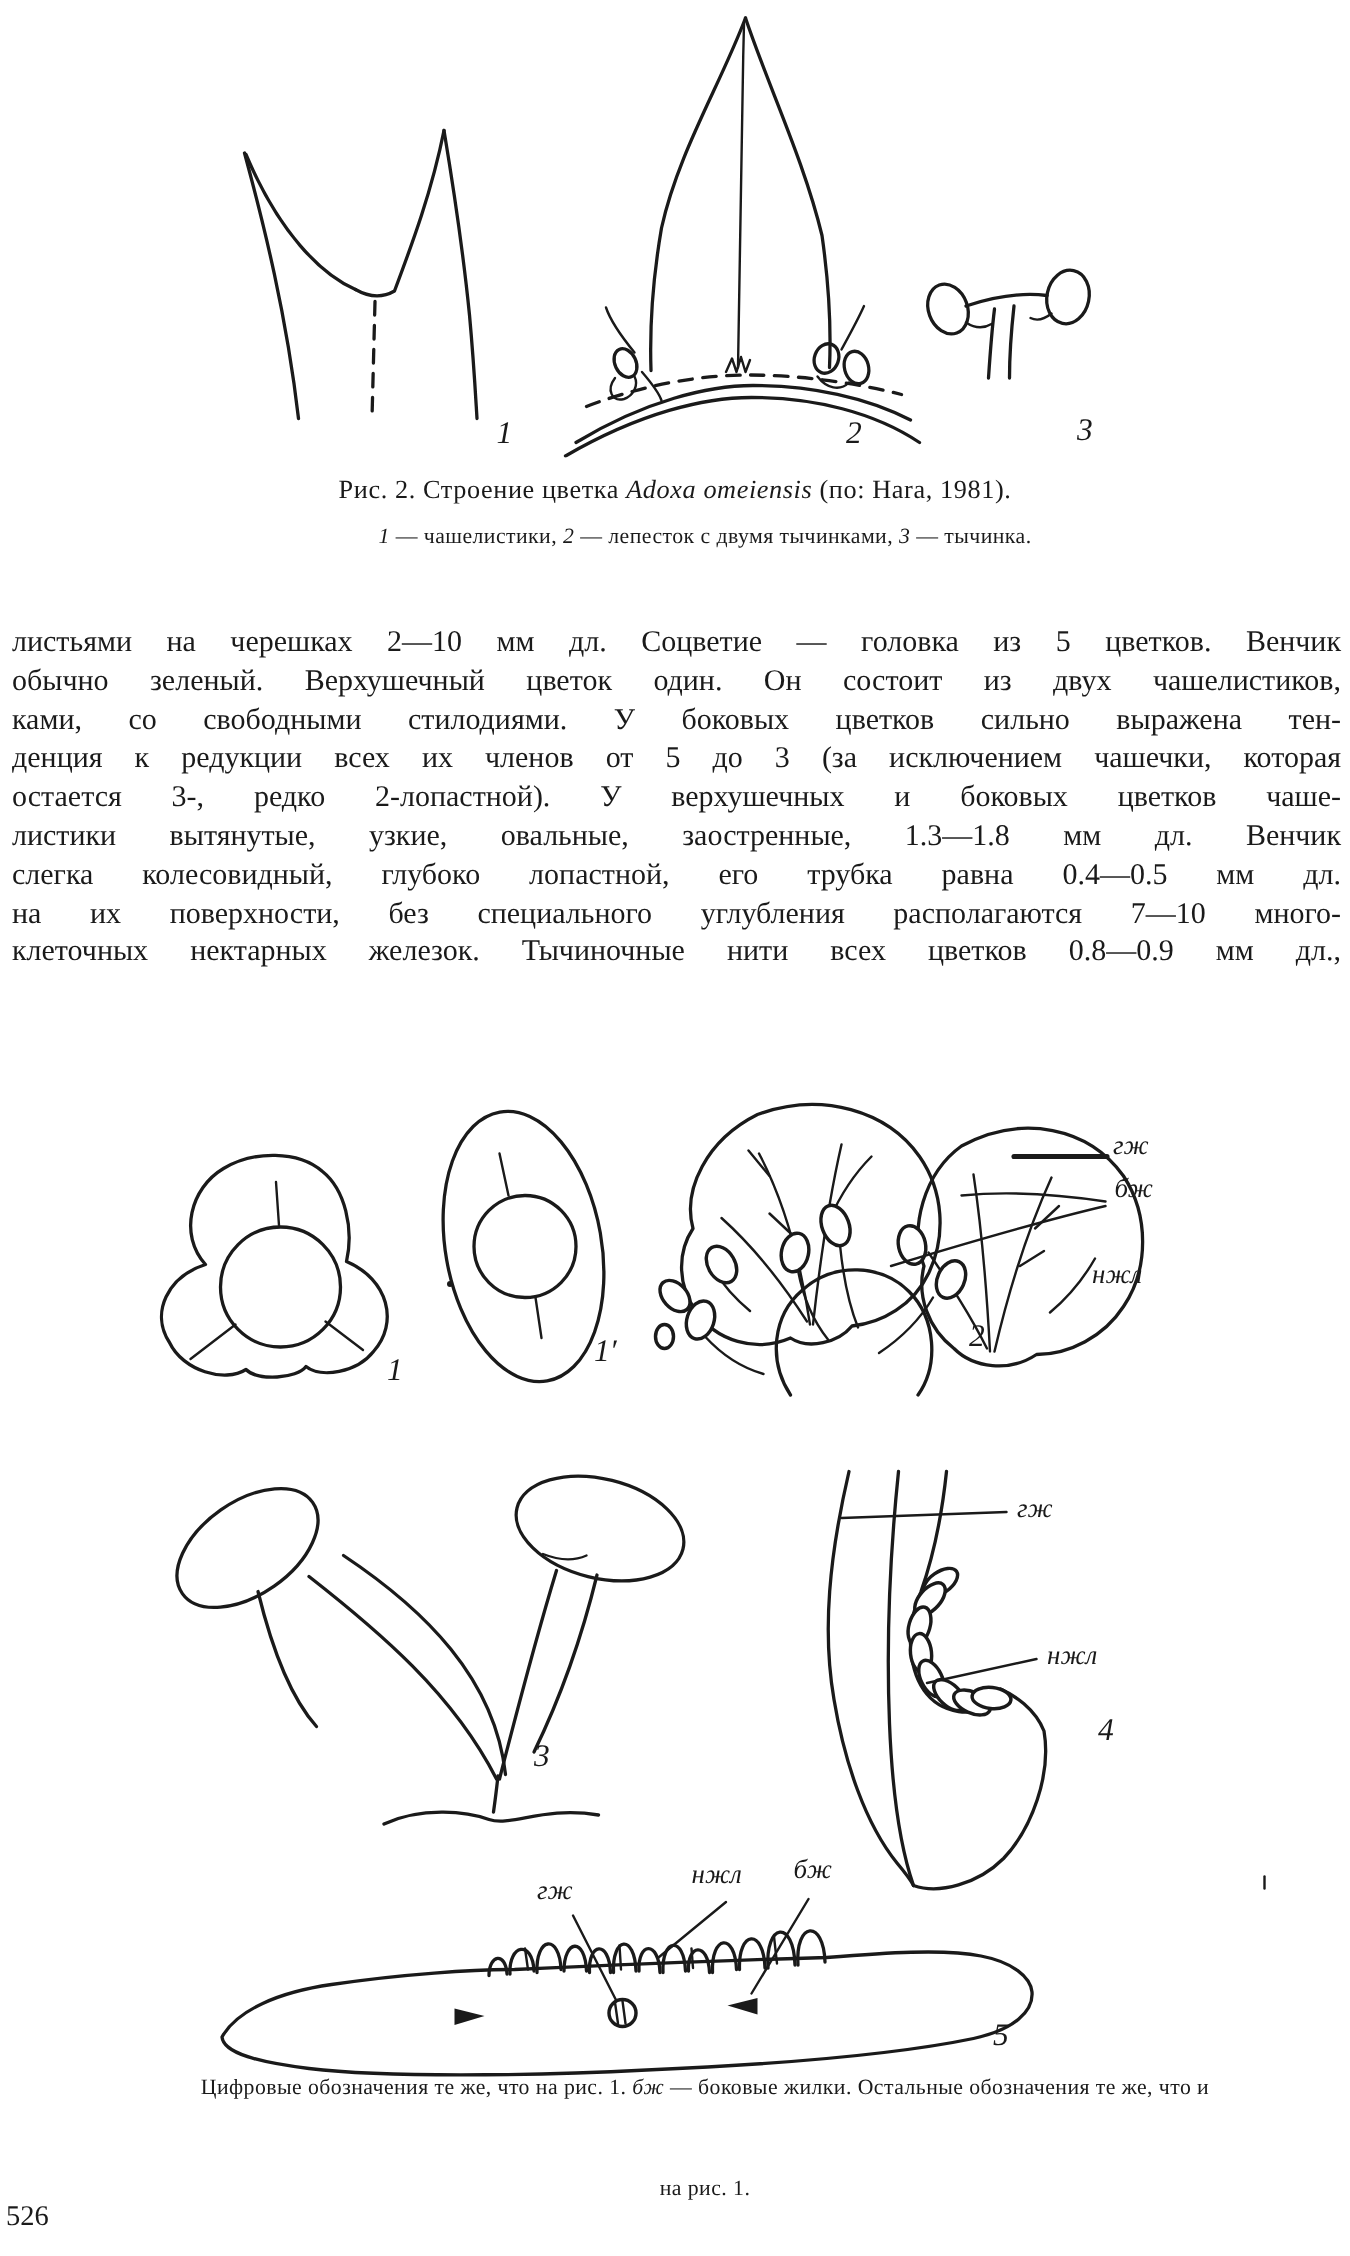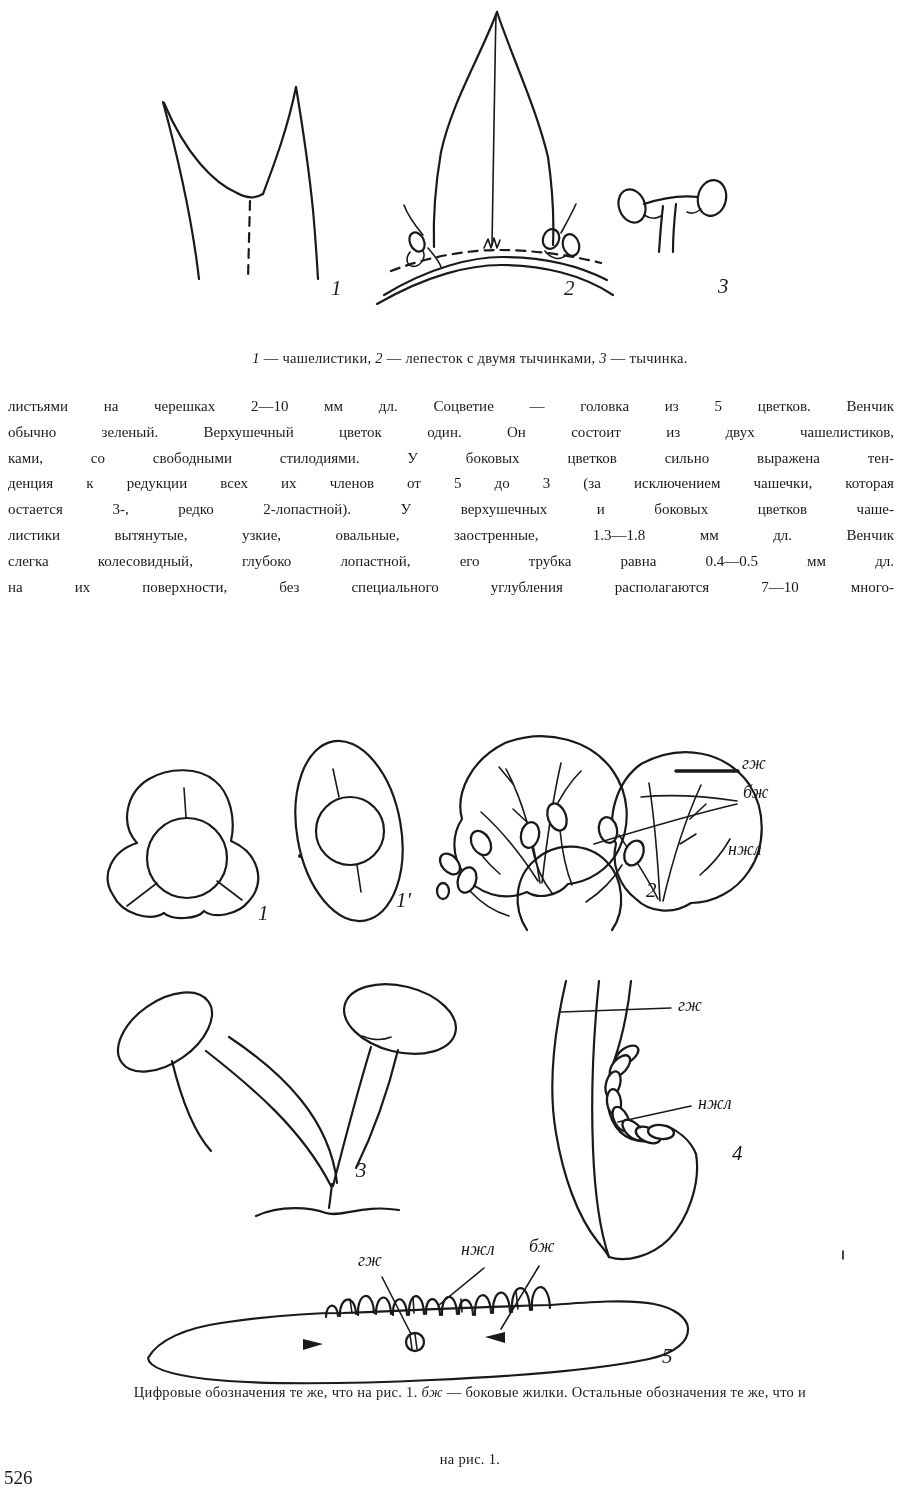--- a/index.html
+++ b/index.html
@@ -10,21 +10,21 @@
         stroke-linecap:round;stroke-linejoin:round;}
   svg .thin{stroke-width:1.6;}
   svg .thick{stroke-width:3.4;}
   svg .gl{fill:#ffffff;stroke-width:2.3;}
   svg .ink{fill:#1a1a1a;stroke:none;}
   svg .dash{stroke-dasharray:9 7;}
   .caption{position:absolute;left:0;width:100%;text-align:center;}
   .c-main{font-size:17.5px;letter-spacing:0.4px;}
   .c-legend{font-size:14.5px;letter-spacing:0.3px;padding-left:20px;}
   .it{font-style:italic;}
-  .body-text{position:absolute;left:8px;top:394px;width:886px;font-size:15px;}
+  .body-text{position:absolute;left:8px;top:416px;width:886px;font-size:20px;}
   .body-line{text-align:justify;text-align-last:justify;line-height:25.8px;}
   .fig-num{position:absolute;font-style:italic;font-size:21px;line-height:1;}
   .fig-label{position:absolute;font-style:italic;font-size:18px;line-height:1;}
   .page-num{position:absolute;left:4px;top:1467px;font-size:19px;}
 </style>
 </head>
 <body>
 
 <div class="page">
 
@@ -61,33 +61,37 @@
       <path d="M 676,199 C 674,217 673,232 673,247"></path>
       <path class="thin" d="M 644,210 C 650,214 656,214 661,211"></path>
       <path class="thin" d="M 701,204 C 696,208 691,209 687,207"></path>
     </g>
   </svg>
 
   <span class="fig-num" style="left:331px;top:278px;">1</span>
   <span class="fig-num" style="left:564px;top:278px;">2</span>
   <span class="fig-num" style="left:718px;top:276px;">3</span>
 
+  <div class="caption c-main" style="top:316px;">
+    <span>Рис. 2. Строение цветка </span><span class="it">Adoxa omeiensis</span><span> (по: Hara, 1981).</span>
+  </div>
   <div class="caption c-legend" style="top:350px;">
     <span class="it">1</span><span> — чашелистики, </span><span class="it">2</span><span> — лепесток с двумя тычинками, </span><span class="it">3</span><span> — тычинка.</span>
   </div>
 
   <div class="body-text">
     <div class="body-line">листьями на черешках 2—10 мм дл. Соцветие — головка из 5 цветков. Венчик</div>
     <div class="body-line">обычно зеленый. Верхушечный цветок один. Он состоит из двух чашелистиков,</div>
     <div class="body-line">ками, со свободными стилодиями. У боковых цветков сильно выражена тен-</div>
     <div class="body-line">денция к редукции всех их членов от 5 до 3 (за исключением чашечки, которая</div>
     <div class="body-line">остается 3-, редко 2-лопастной). У верхушечных и боковых цветков чаше-</div>
     <div class="body-line">листики вытянутые, узкие, овальные, заостренные, 1.3—1.8 мм дл. Венчик</div>
     <div class="body-line">слегка колесовидный, глубоко лопастной, его трубка равна 0.4—0.5 мм дл.</div>
     <div class="body-line">на их поверхности, без специального углубления располагаются 7—10 много-</div>
+    <div class="body-line">клеточных нектарных железок. Тычиночные нити всех цветков 0.8—0.9 мм дл.,</div>
   </div>
 
   <svg style="top:725px;" width="900" height="665" viewBox="0 0 900 665">
     <g>
       <path d="M 231,116 C 259,128 266,157 249,176 C 238,190 214,194 204,186 C 198,194 172,196 164,188 C 150,197 122,189 113,170 C 100,150 112,126 137,118 C 119,98 127,67 149,54 C 169,42 199,42 215,56 C 230,68 236,94 231,116 Z"></path>
       <circle cx="187" cy="133" r="40"></circle>
       <path class="thin" d="M 186,92 L 184,63"></path>
       <path class="thin" d="M 157,158 L 127,181"></path>
       <path class="thin" d="M 217,156 L 242,175"></path>
     </g>

